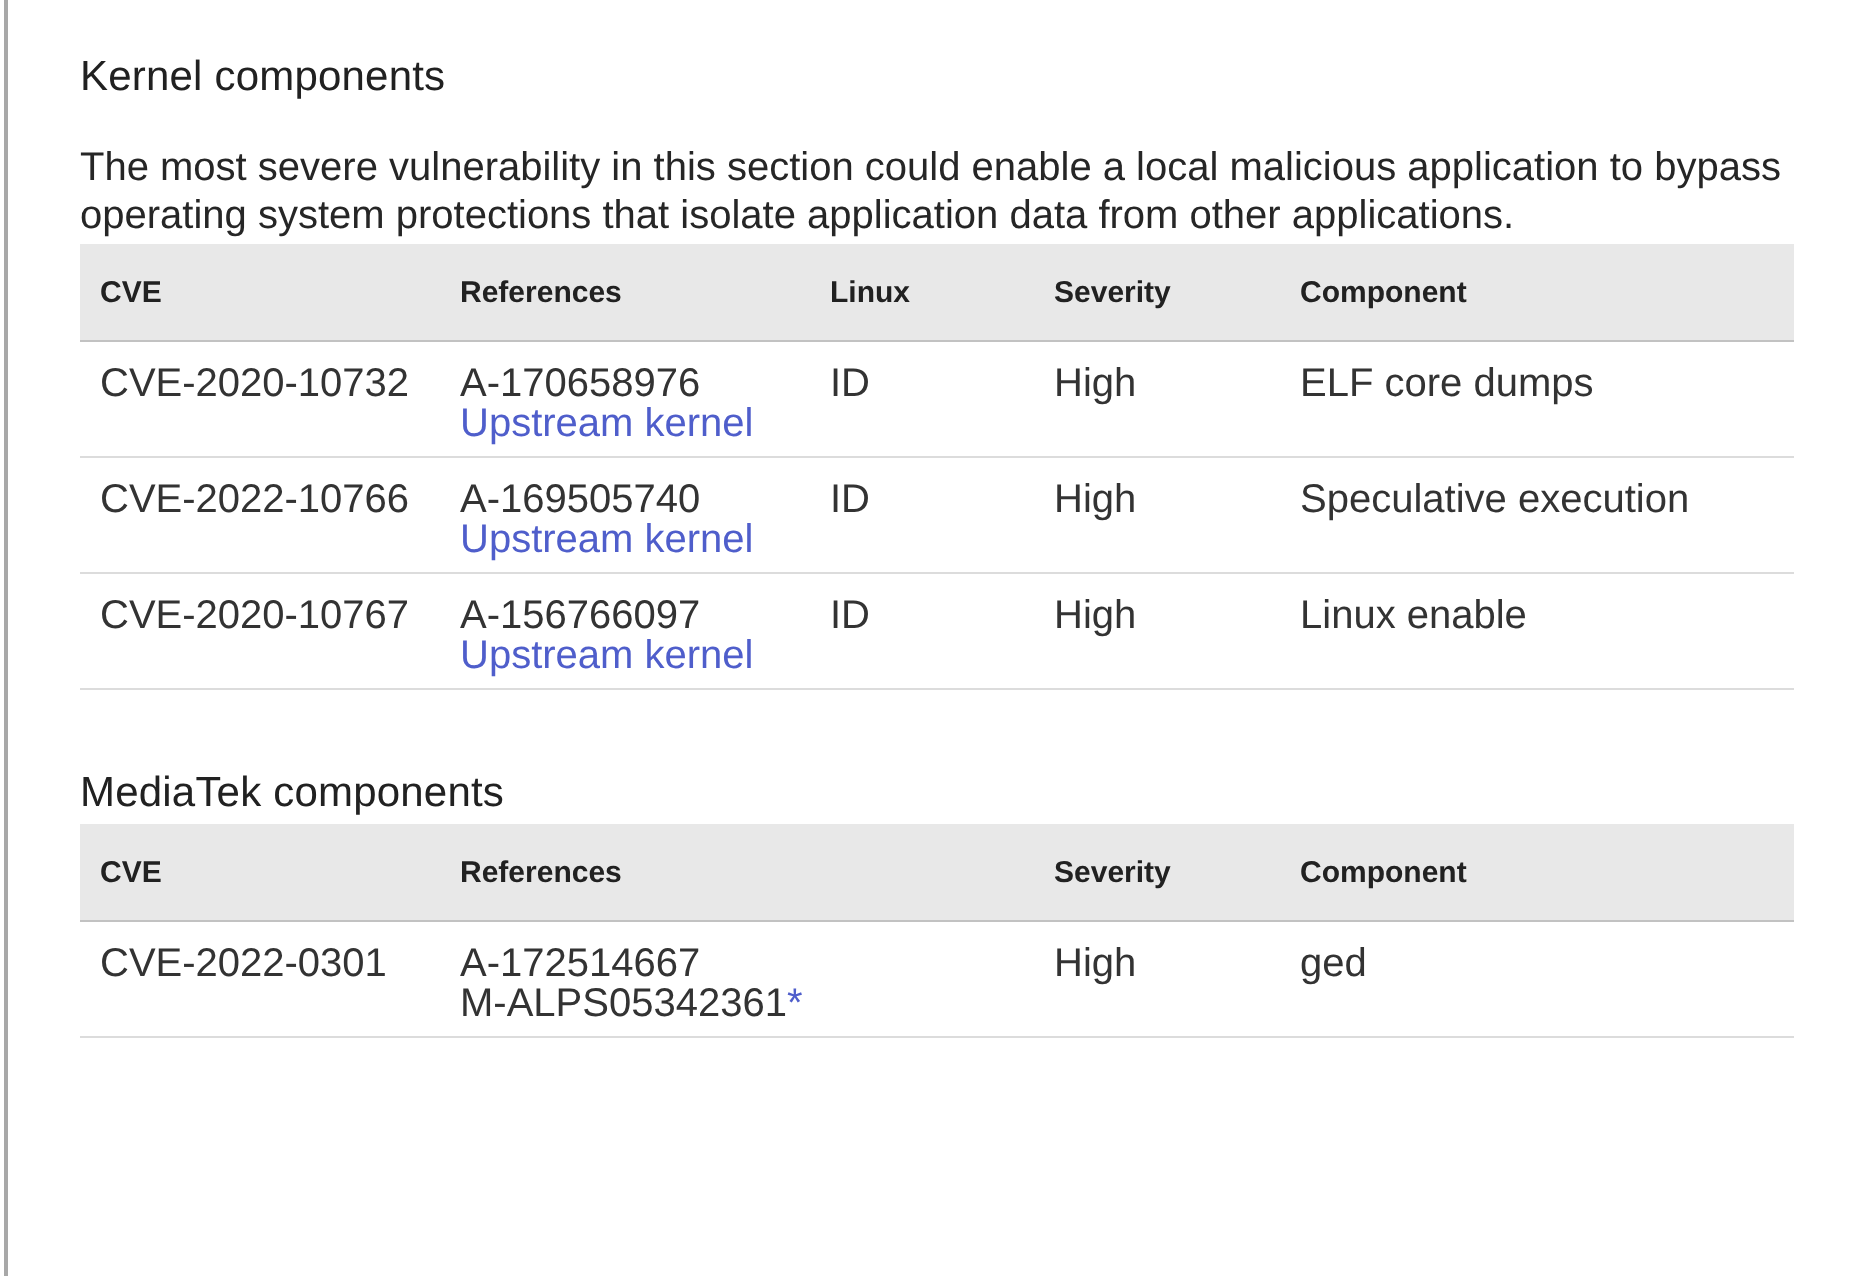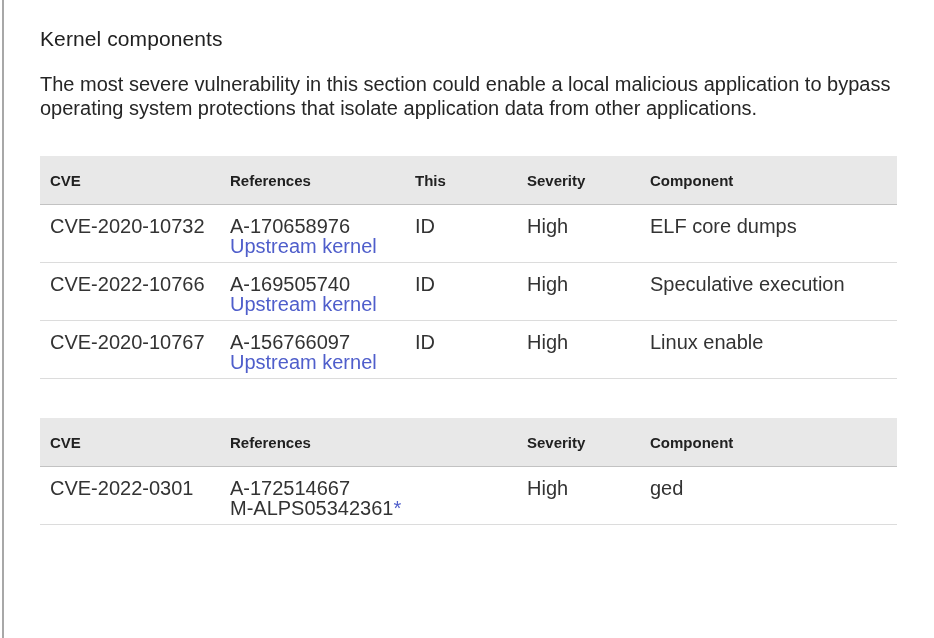--- a/index.html
+++ b/index.html
@@ -38,21 +38,21 @@
     font-size: 20px;
     line-height: 24px;
     color: #262626;
     margin: 20px 0 0 0;
     max-width: 860px;
   }
   table.vuln-table {
     border-collapse: collapse;
     table-layout: fixed;
     width: 857px;
-    margin-top: 36px;
+    margin-top: 2px;
   }
   table.vuln-table thead th {
     background: #e8e8e8;
     text-align: left;
     font-size: 15px;
     font-weight: 700;
     color: #212121;
     height: 48px;
     padding: 0 10px;
     border-bottom: 1px solid #c2c2c2;
@@ -92,21 +92,21 @@
             <col style="width: 180px;">
             <col style="width: 185px;">
             <col style="width: 112px;">
             <col style="width: 123px;">
             <col style="width: 257px;">
           </colgroup>
           <thead>
             <tr>
               <th>CVE</th>
               <th>References</th>
-              <th>This</th>
+              <th>Linux</th>
               <th>Severity</th>
               <th>Component</th>
             </tr>
           </thead>
           <tbody>
             <tr>
               <td>
                 <span class="cell-line"><span>CVE-2020-10732</span></span>
               </td>
               <td>
@@ -156,20 +156,21 @@
                 <span class="cell-line"><span>High</span></span>
               </td>
               <td>
                 <span class="cell-line"><span>Linux enable</span></span>
               </td>
             </tr>
           </tbody>
         </table>
       </section>
       <section class="section">
+        <h2 class="section-heading">MediaTek components</h2>
         <table class="vuln-table">
           <colgroup>
             <col style="width: 180px;">
             <col style="width: 297px;">
             <col style="width: 123px;">
             <col style="width: 257px;">
           </colgroup>
           <thead>
             <tr>
               <th>CVE</th>

